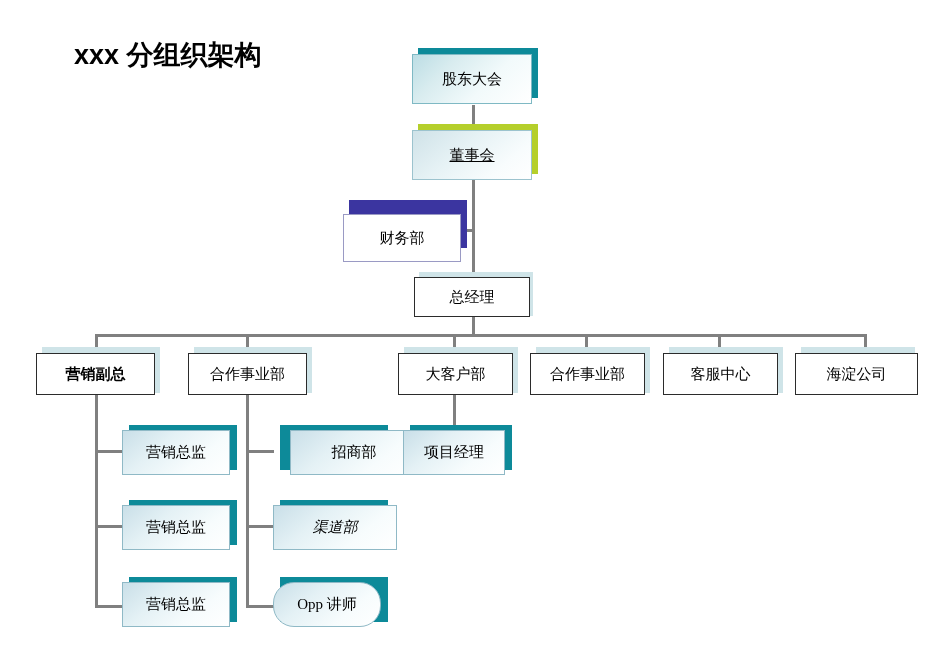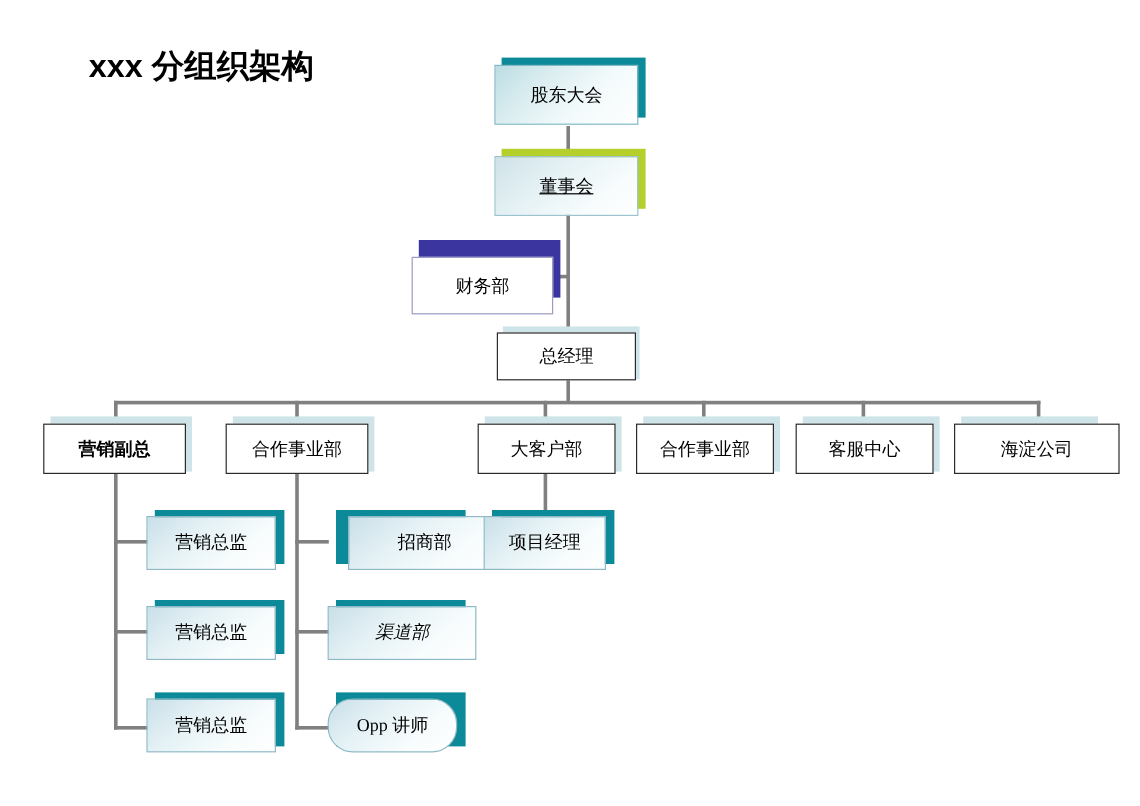--- a/index.html
+++ b/index.html
@@ -161,21 +161,21 @@
   <div class="node box-plain" style="left:530px; top:353px; width:115px; height:42px;">
     <span>合作事业部</span>
   </div>
 
   <div class="shadow sh-ice" style="left:669px; top:347px; width:114px; height:46px;"></div>
   <div class="node box-plain" style="left:663px; top:353px; width:115px; height:42px;">
     <span>客服中心</span>
   </div>
 
   <div class="shadow sh-ice" style="left:801px; top:347px; width:114px; height:46px;"></div>
-  <div class="node box-plain" style="left:795px; top:353px; width:138px; height:42px;">
+  <div class="node box-plain" style="left:795px; top:353px; width:123px; height:42px;">
     <span>海淀公司</span>
   </div>
 
   <div class="shadow sh-teal" style="left:129px; top:425px; width:108px; height:45px;"></div>
   <div class="node box-grad-blue" style="left:122px; top:430px; width:108px; height:45px;">
     <span>营销总监</span>
   </div>
 
   <div class="shadow sh-teal" style="left:129px; top:500px; width:108px; height:45px;"></div>
   <div class="node box-grad-blue" style="left:122px; top:505px; width:108px; height:45px;">

